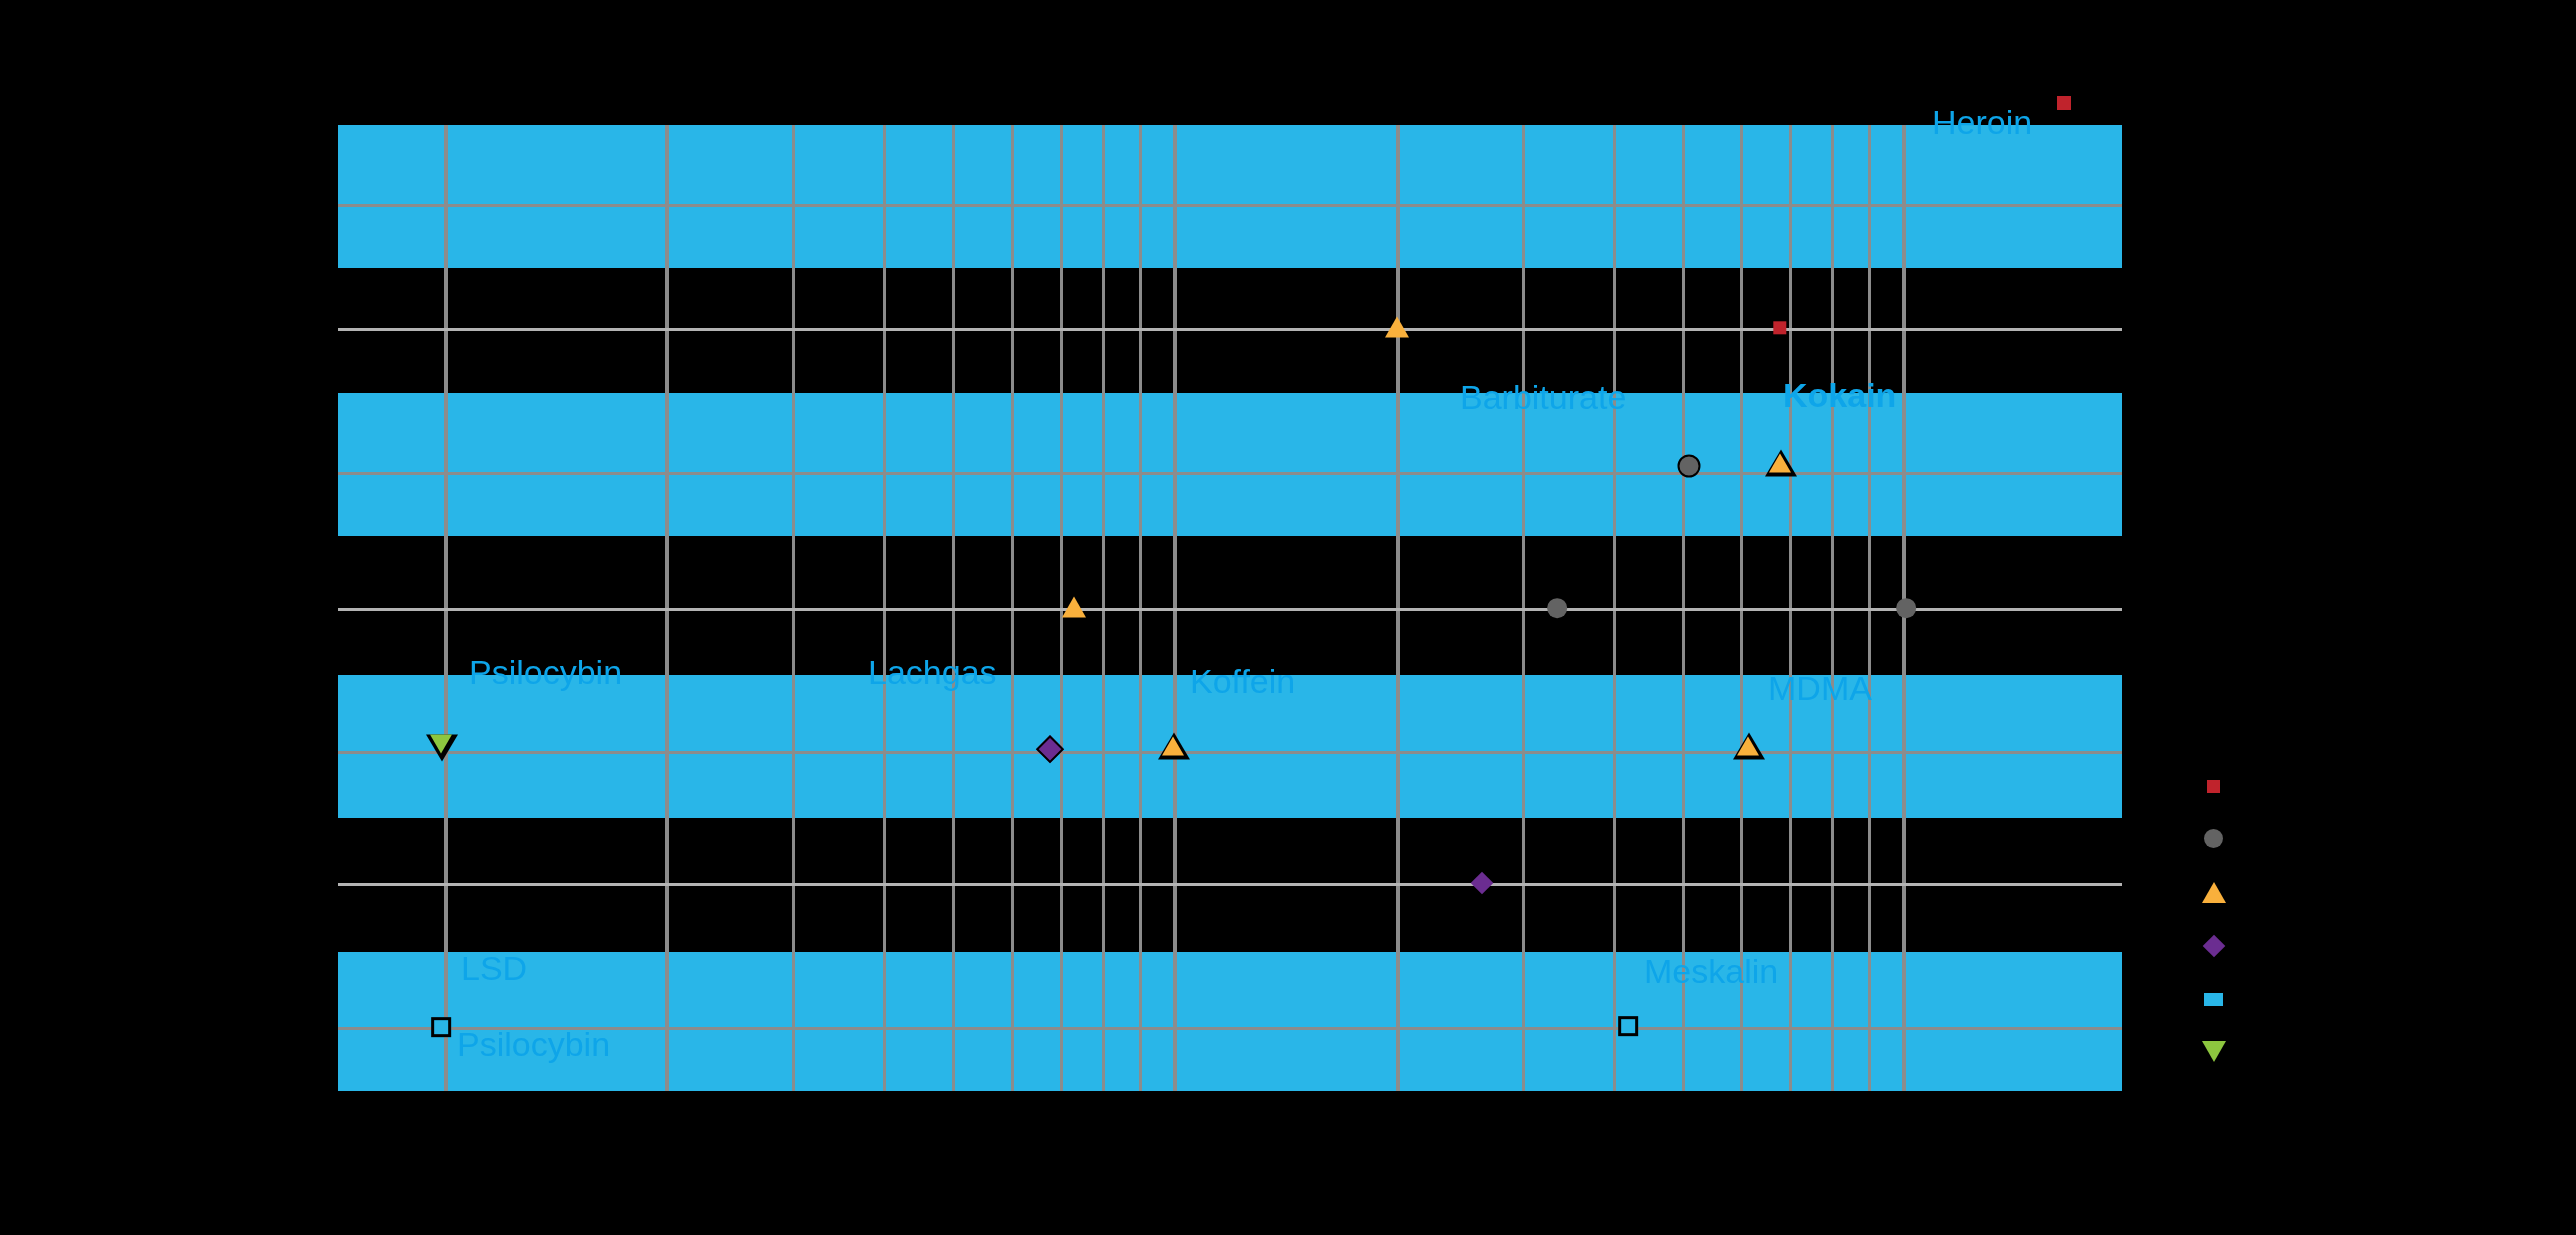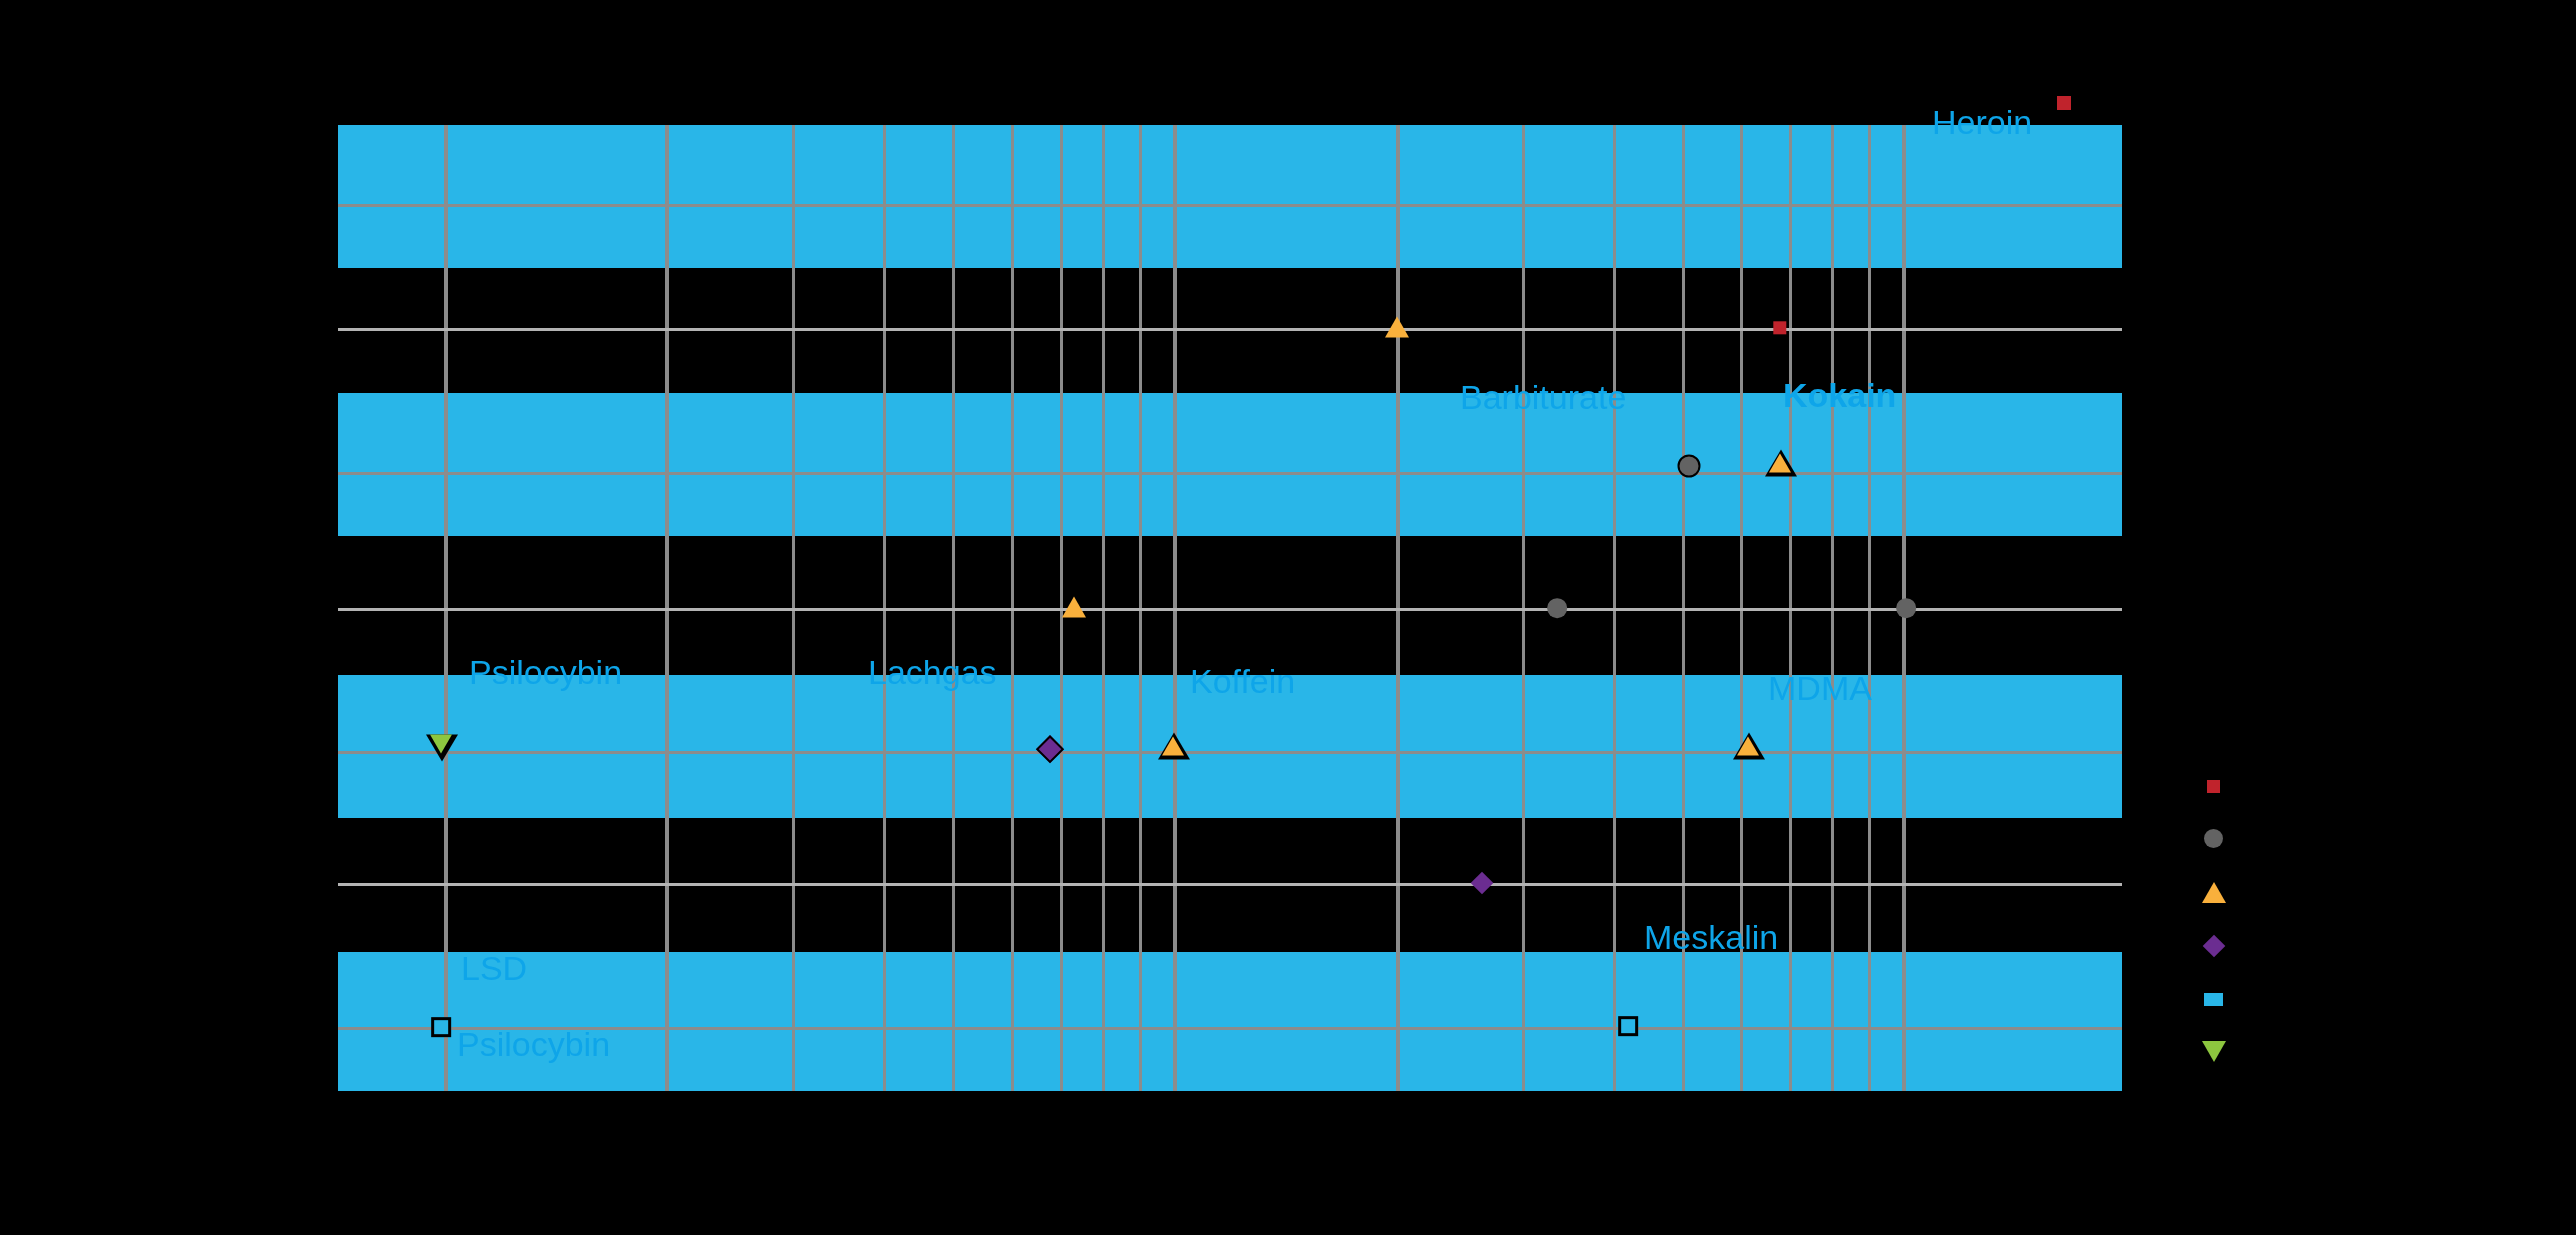--- a/index.html
+++ b/index.html
@@ -133,21 +133,21 @@
       </div>
 
     <span class="lbl" style="left:1594px;top:-19.7px;">Heroin</span>
     <span class="lbl" style="left:1122px;top:255px;">Barbiturate</span>
     <span class="lbl" style="left:1445px;top:253px;font-weight:bold;">Kokain</span>
     <span class="lbl" style="left:131px;top:530px;">Psilocybin</span>
     <span class="lbl" style="left:530px;top:530px;">Lachgas</span>
     <span class="lbl" style="left:852px;top:539px;">Koffein</span>
     <span class="lbl" style="left:1430px;top:546px;">MDMA</span>
     <span class="lbl" style="left:123px;top:826px;">LSD</span>
-    <span class="lbl" style="left:1306px;top:795px;">Meskalin</span>
+    <span class="lbl" style="left:1306px;top:829px;">Meskalin</span>
     <span class="lbl" style="left:119px;top:902px;">Psilocybin</span>
   </div>
 
   <div id="legend">
     <div class="lg-row" style="top:0px;">
       <span class="lg-mark">
           <span class="m-square-sm"></span>
         </span>
       <span class="lg-text"></span>
     </div>

